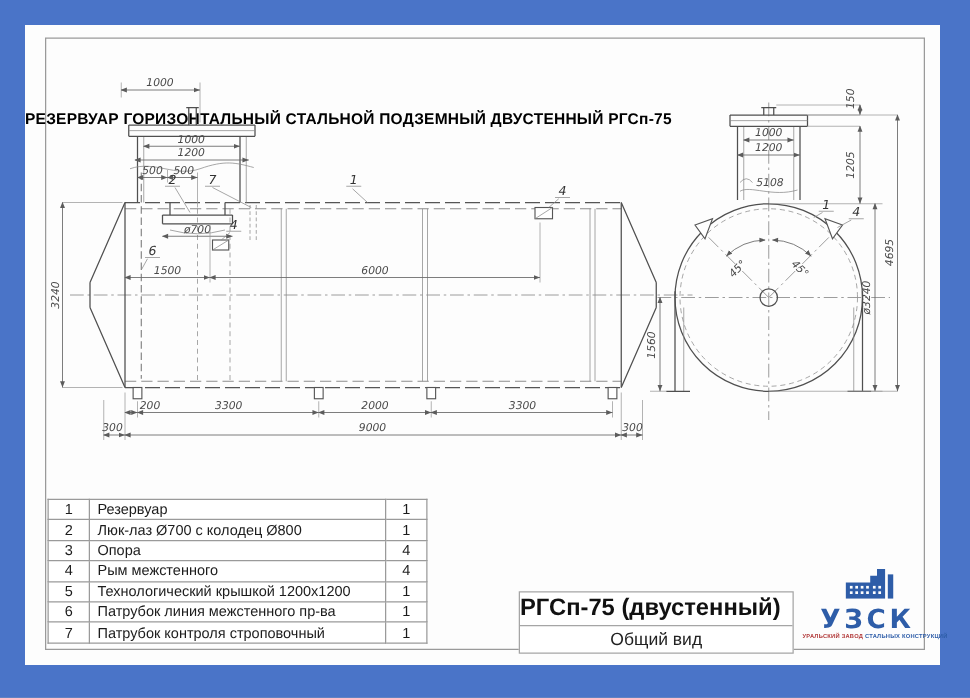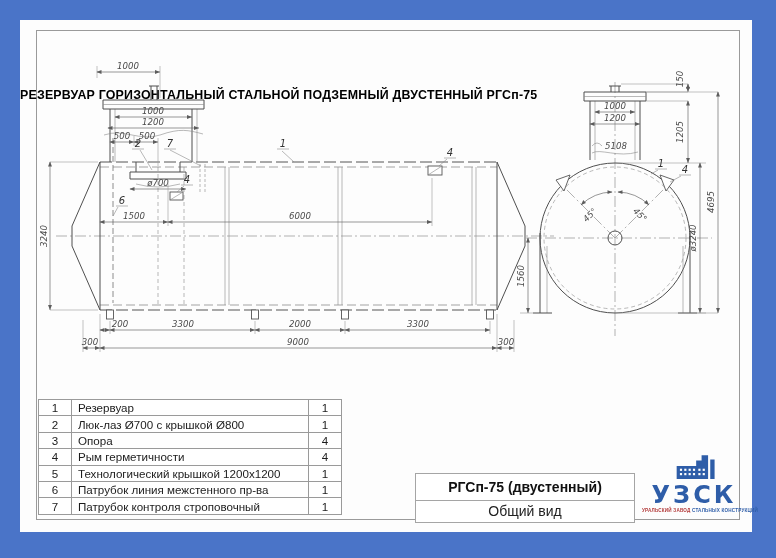--- a/index.html
+++ b/index.html
@@ -24,26 +24,26 @@
   .dim{font-family:"DejaVu Sans",sans-serif;font-style:italic;font-size:8.6px;fill:#4a4a4a}
   .co{font-family:"DejaVu Sans",sans-serif;font-style:italic;font-size:10px;fill:#333}
 
   .parts{position:absolute;left:18px;top:379px;border-collapse:collapse;
          font-size:11.6px;color:#1c1c1c;background:#fff;}
   .parts td{border:1px solid #9a9a9a;height:15.4px;padding:0 6px;}
   .parts td.c{text-align:center;width:24px;padding:0 4px;}
   .parts td.n{width:224px;}
 
   .tblock{position:absolute;left:395px;top:453px;width:218px;border:1px solid #a5a5a5;background:#fff;}
-  .tblock .r1{height:26px;line-height:26px;text-align:center;font-weight:bold;
-              font-size:14px;color:#111;border-bottom:1px solid #a5a5a5;}
+  .tblock .r1{height:26px;line-height:26px;text-align:left;font-weight:bold;
+              font-size:19px;color:#111;border-bottom:1px solid #a5a5a5;}
   .tblock .r2{height:21px;line-height:21px;text-align:center;font-size:14px;color:#222;}
 
   .logo{position:absolute;left:622px;top:433px;width:104px;text-align:center;}
-  .logo .abbr{font-family:"DejaVu Sans",sans-serif;font-weight:bold;font-size:24px;
+  .logo .abbr{font-family:"DejaVu Sans",sans-serif;font-weight:bold;font-size:21px;
               letter-spacing:3px;color:#2e5da8;line-height:1.05;}
   .logo .sub{font-size:4.6px;white-space:nowrap;letter-spacing:.2px;line-height:1.4;}
   .logo .sub .l{color:#b23a3a;font-weight:bold}
   .logo .sub .r{color:#2e5da8;font-weight:bold}
 </style>
 </head>
 <body>
 
 <div class="canvas">
  <div class="paper">
@@ -256,31 +256,31 @@
 
   <table class="parts">
     <tbody>
           <tr>
       <td class="c">1</td>
       <td class="n">Резервуар</td>
       <td class="c">1</td>
     </tr>
     <tr>
       <td class="c">2</td>
-      <td class="n">Люк-лаз Ø700 с крышкой Ø800</td>
+      <td class="n">Люк-лаз Ø700 с колодец Ø800</td>
       <td class="c">1</td>
     </tr>
     <tr>
       <td class="c">3</td>
       <td class="n">Опора</td>
       <td class="c">4</td>
     </tr>
     <tr>
       <td class="c">4</td>
-      <td class="n">Рым герметичности</td>
+      <td class="n">Рым межстенного</td>
       <td class="c">4</td>
     </tr>
     <tr>
       <td class="c">5</td>
       <td class="n">Технологический крышкой 1200х1200</td>
       <td class="c">1</td>
     </tr>
     <tr>
       <td class="c">6</td>
       <td class="n">Патрубок линия межстенного пр-ва</td>

